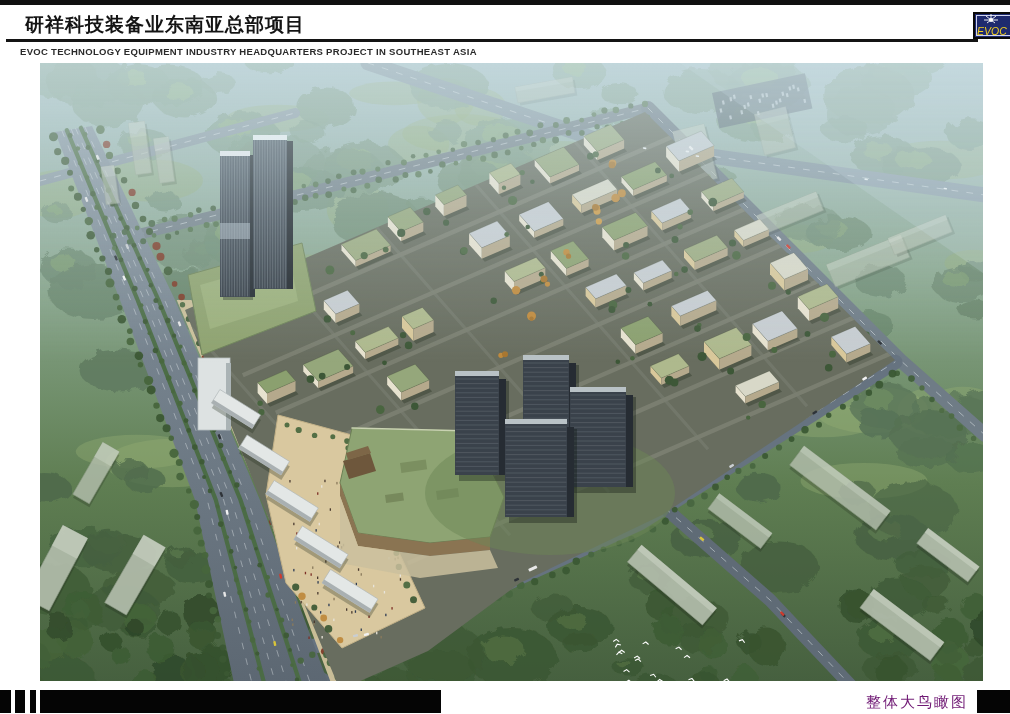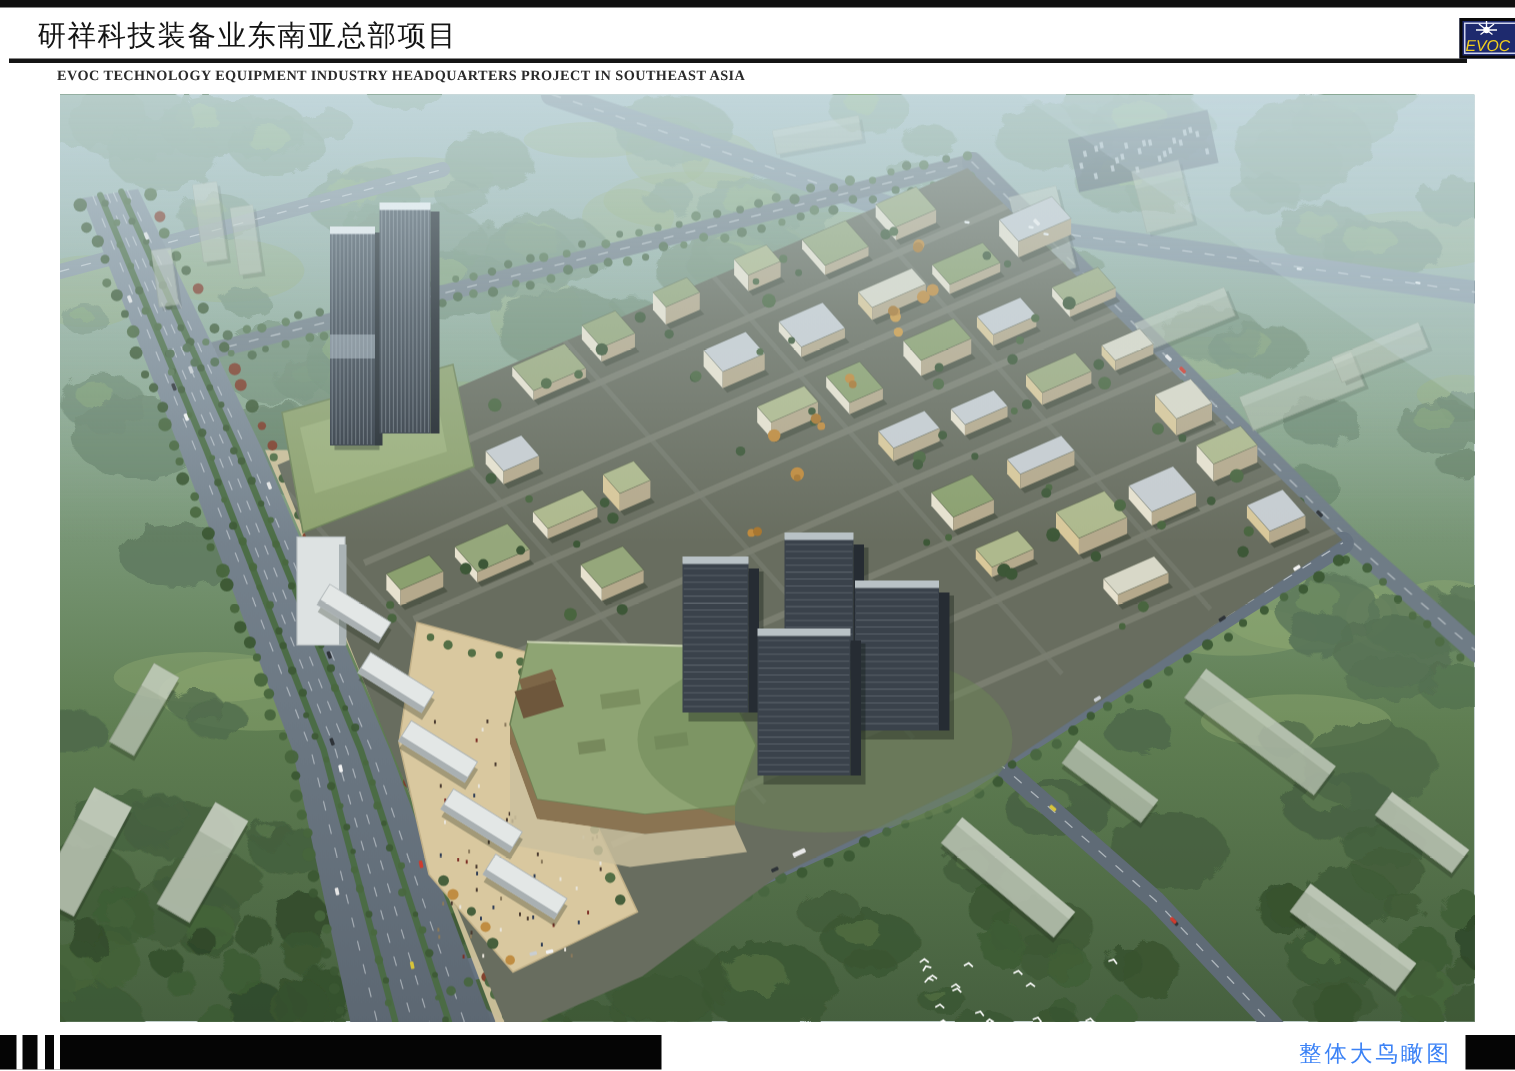--- a/index.html
+++ b/index.html
@@ -1,37 +1,37 @@
 <!DOCTYPE html>
 <html><head>
 <meta charset="utf-8">
 <style>
   html,body{margin:0;padding:0;background:#fff;}
   .page{position:relative;width:1010px;height:714px;background:#ffffff;overflow:hidden;
         font-family:"Liberation Sans","DejaVu Sans",sans-serif;}
   .top-strip{position:absolute;left:0;top:0;width:1010px;height:5px;background:#101010;}
-  .title-cn{position:absolute;left:25px;top:13px;font-size:19px;line-height:24px;font-weight:normal;
+  .title-cn{position:absolute;left:25px;top:13px;font-size:19px;line-height:24px;font-weight:bold;
             color:#141414;letter-spacing:1px;white-space:nowrap;}
   .head-rule{position:absolute;left:6px;top:39px;width:972px;height:3px;background:#141414;}
-  .subtitle{position:absolute;left:38px;top:46px;font-size:9.5px;font-weight:bold;color:#2a2a2a;
-            letter-spacing:.3px;white-space:nowrap;font-family:Liberation Serif, serif;}
+  .subtitle{position:absolute;left:20px;top:46px;font-size:9.5px;font-weight:bold;color:#2a2a2a;
+            letter-spacing:.3px;white-space:nowrap;}
   .logo{position:absolute;top:12px;right:-7px;width:44px;height:27px;background:#1e2a6e;
         border:2px solid #0a0a0a;box-sizing:border-box;z-index:5;}
   .logo-inner{position:absolute;inset:1px;border:1px solid #cfd4ee;}
   .logo-burst{position:absolute;left:8px;top:0px;width:16px;height:10px;}
   .logo-text{position:absolute;left:2px;bottom:0px;font-size:10.5px;font-weight:normal;font-style:italic;
              color:#f2cf1d;letter-spacing:0px;line-height:11px;}
   .render{position:absolute;left:40px;top:63px;width:943px;height:618px;overflow:hidden;background:#9db8ba;}
   .render svg{display:block;}
   .bar{position:absolute;top:690px;height:23px;background:#050505;}
   .bar-left{left:0;width:441px;}
   .bar-right{left:977px;width:33px;}
   .bar-stripe{position:absolute;top:0;height:23px;background:#ffffff;}
   .caption{position:absolute;top:691px;right:42px;height:22px;line-height:22px;font-size:15px;
-           color:#3b82f6;font-family:"DejaVu Serif","Liberation Serif",serif;letter-spacing:2px;}
+           color:#701a75;font-family:"DejaVu Serif","Liberation Serif",serif;letter-spacing:2px;}
 </style>
 </head>
 <body>
 
 <div class="page">
 
   <div class="top-strip"></div>
 
   <div class="title-cn">研祥科技装备业东南亚总部项目</div>
 

